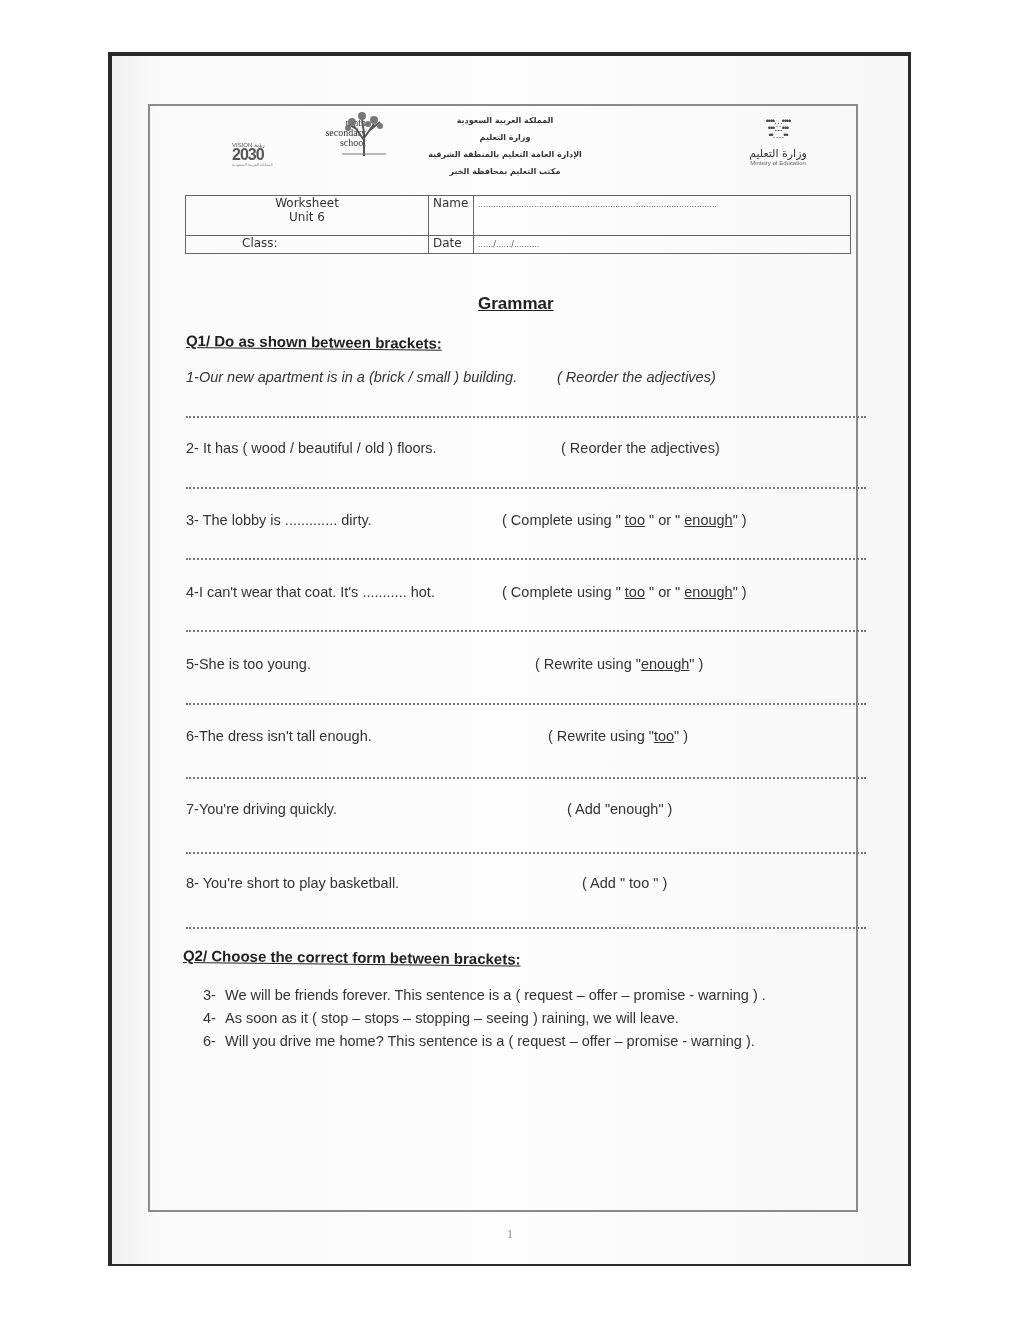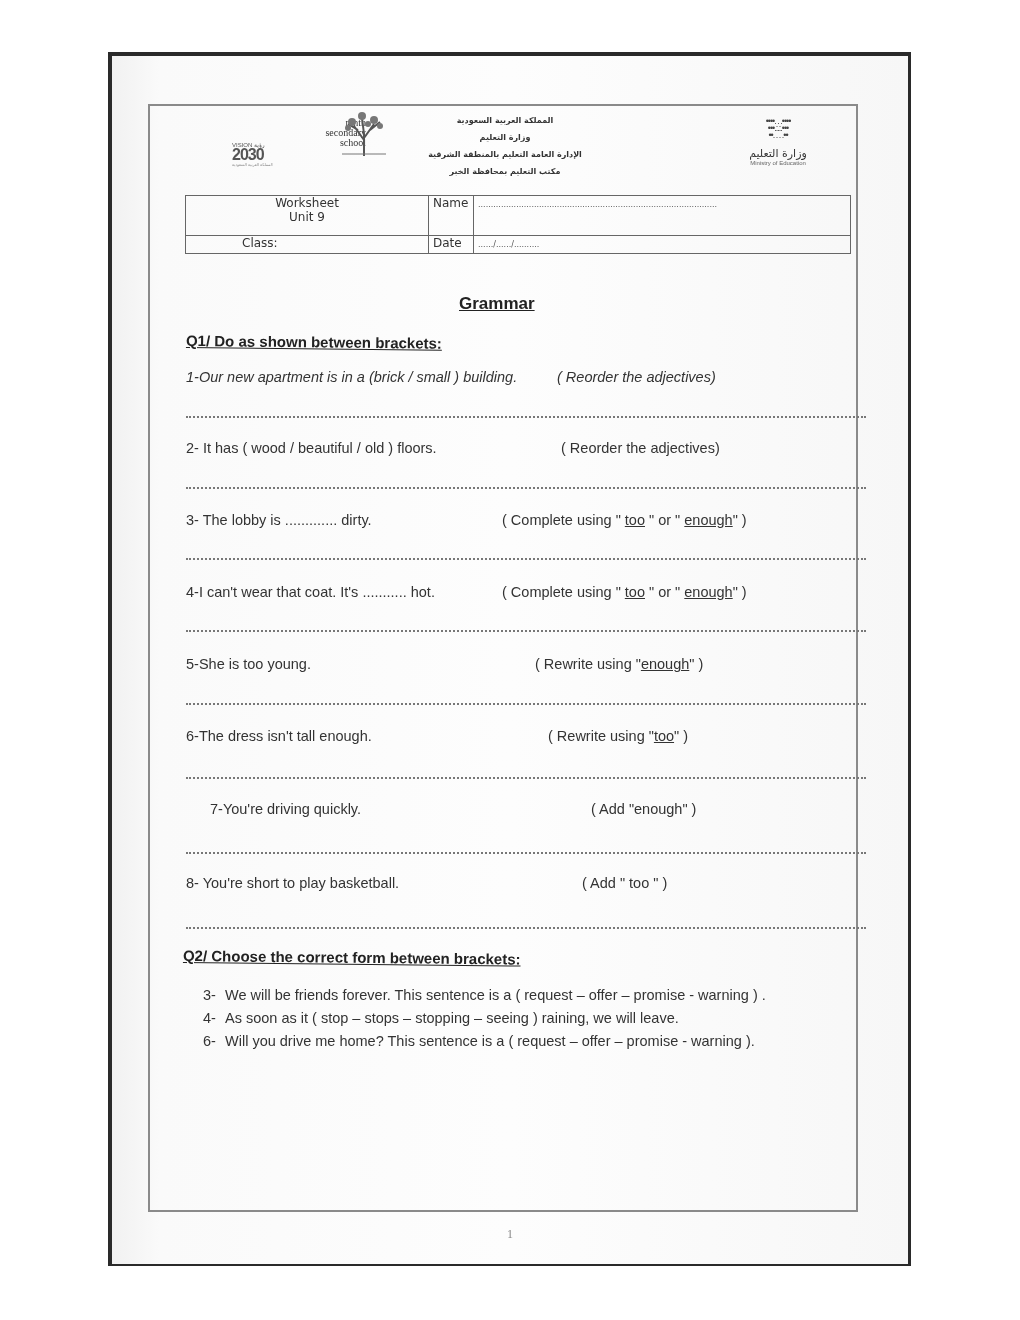--- a/index.html
+++ b/index.html
@@ -16,21 +16,21 @@
   .vision .v3 { font-size:4px; line-height:5px; color:#888; }
   .moe { position:absolute; left:728px; top:118px; width:100px; text-align:center; color:#333; }
   .moe .dots { font-size:9px; letter-spacing:-1px; line-height:7px; color:#444; }
   .moe .ar { direction:rtl; font-family:"DejaVu Sans", sans-serif; font-size:11px; margin-top:8px; }
   .moe .en { font-size:6px; color:#666; }
   table.info { position:absolute; left:185px; top:195px; width:666px; border-collapse:collapse; font-family:"DejaVu Sans", sans-serif; font-size:12px; color:#333; }
   table.info td { border:1.5px solid #666; padding:0 4px; vertical-align:top; }
   .c1 { width:182px; text-align:center; }
   .c2 { width:36px; }
   .dots-line { color:#555; letter-spacing:0; font-size:8px; }
-  .title { position:absolute; left:459px; top:294px; font-size:17px; font-weight:bold; text-decoration:underline; color:#222; }
+  .title { position:absolute; left:478px; top:294px; font-size:17px; font-weight:bold; text-decoration:underline; color:#222; }
   .qh { position:absolute; font-size:15px; font-weight:bold; text-decoration:underline; color:#222; transform:rotate(0.6deg); transform-origin:left; }
   .item { position:absolute; left:186px; font-size:14.5px; color:#333; width:680px; }
   .item .instr { position:absolute; top:0; }
   .answer { position:absolute; left:186px; width:680px; height:2px; border-bottom:2px dotted #777; }
   u { text-decoration:underline; }
   .q2list { position:absolute; left:203px; top:984px; width:660px; font-size:14.5px; line-height:23px; color:#333; }
   .q2list div { white-space:nowrap; }
   .q2list .n { display:inline-block; width:22px; }
   .pagenum { position:absolute; left:507px; top:1227px; font-family:"Liberation Serif", serif; font-size:12px; color:#888; }
 </style>
@@ -75,21 +75,21 @@
   <div class="dots">••••. . .••••<br>•••.:.:.•••<br>••. . . .••</div>
   <div class="ar">وزارة التعليم</div>
   <div class="en">Ministry of Education</div>
 </div>
 
 <table class="info">
   <tbody>
       <tr style="height:40px;">
     <td class="c1">
       <div>Worksheet</div>
-      <div>Unit 9</div>
+      <div>Unit 6</div>
     </td>
     <td class="c2">Name</td>
     <td><span class="dots-line">..............................................................................................</span></td>
   </tr>
   <tr style="height:18px;">
     <td class="c1" style="text-align:left;padding-left:56px;">Class:</td>
     <td class="c2">Date</td>
     <td><span class="dots-line">....../....../..........</span></td>
   </tr>
 </tbody>
@@ -128,21 +128,21 @@
   <span class="instr" style="left:349px;"><span>( Rewrite using "</span><u>enough</u><span>" )</span></span>
 </div>
 <div class="answer" style="top:701px;"></div>
 
 <div class="item" style="top:728px;">
   <span>6-The dress isn't tall enough.</span>
   <span class="instr" style="left:362px;"><span>( Rewrite using "</span><u>too</u><span>" )</span></span>
 </div>
 <div class="answer" style="top:775px;"></div>
 
-<div class="item" style="top:801px;margin-left:24px;">
+<div class="item" style="top:801px;">
   <span>7-You're driving quickly.</span>
   <span class="instr" style="left:381px;">( Add "enough" )</span>
 </div>
 <div class="answer" style="top:850px;"></div>
 
 <div class="item" style="top:875px;">
   <span>8- You're short to play basketball.</span>
   <span class="instr" style="left:396px;">( Add " too " )</span>
 </div>
 <div class="answer" style="top:925px;"></div>

